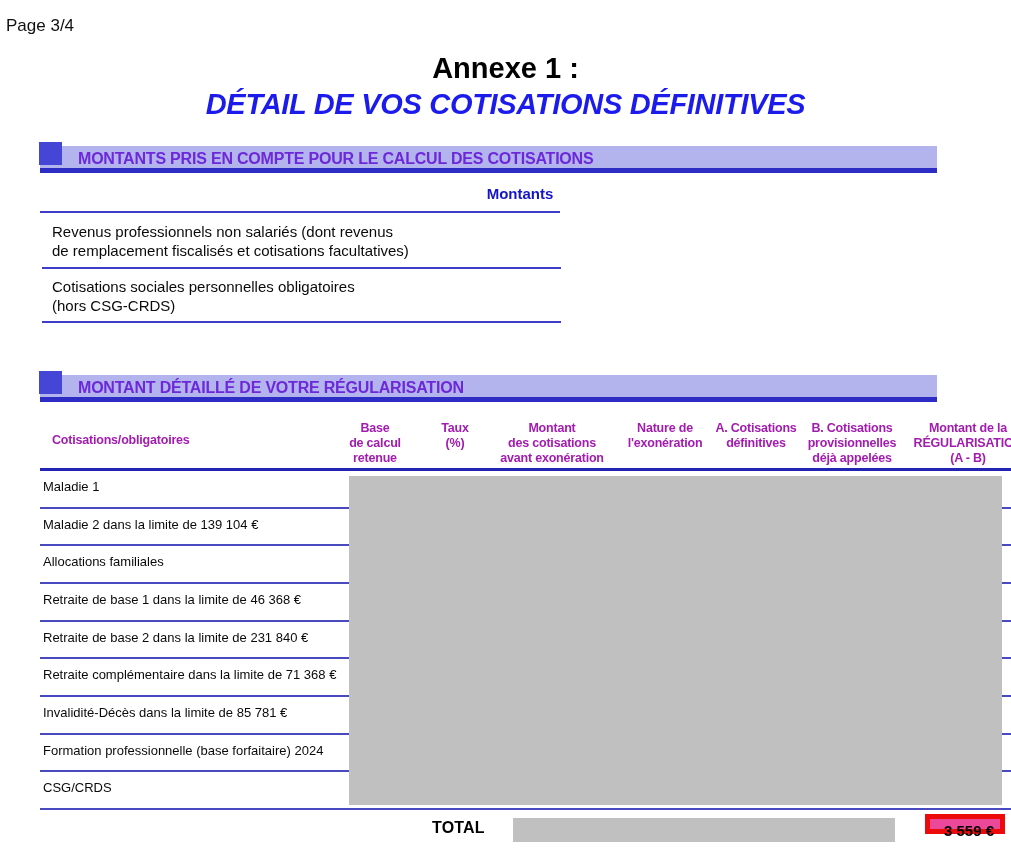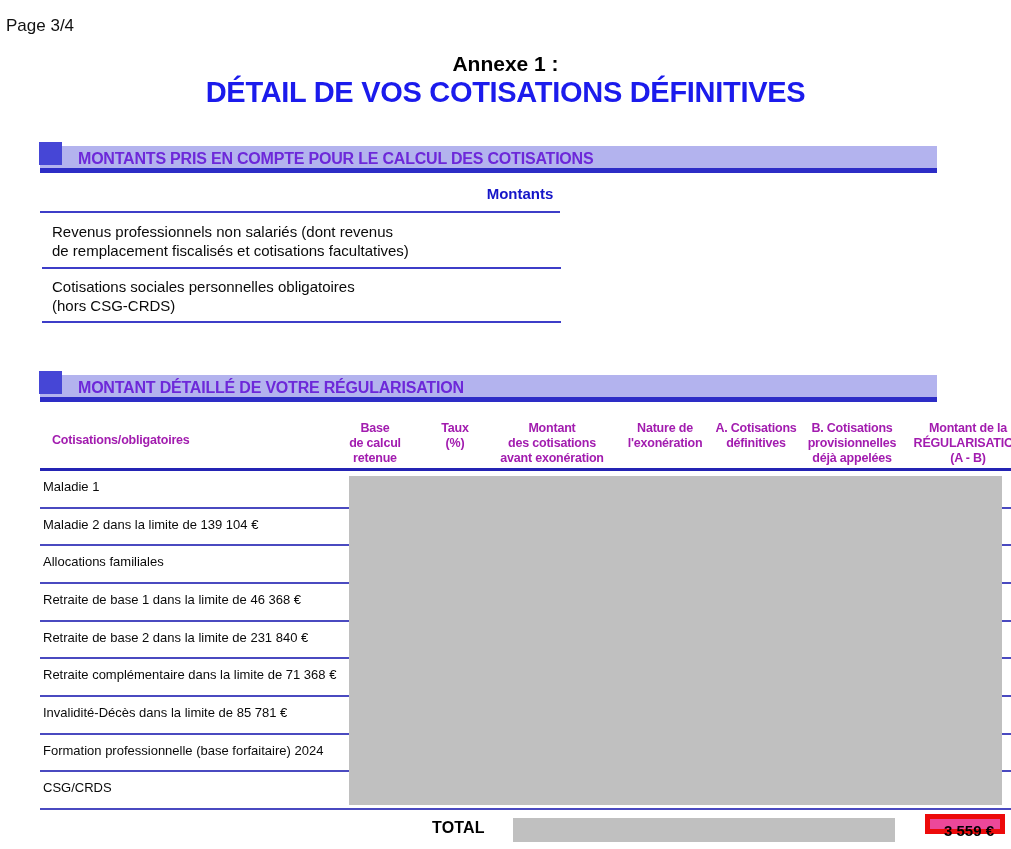--- a/index.html
+++ b/index.html
@@ -3,22 +3,22 @@
 <meta charset="utf-8">
 <style>
   * { margin:0; padding:0; box-sizing:border-box; }
   html,body { width:1011px; height:849px; background:#fff; overflow:hidden; }
   .doc {
     position:relative; width:1011px; height:849px; background:#ffffff;
     font-family:"Liberation Sans", sans-serif; color:#000;
   }
   .abs { position:absolute; }
   .page-label { left:6px; top:16px; font-size:17px; color:#111; }
-  .title1 { left:0; top:52px; width:1011px; text-align:center; font-size:21px; font-weight:bold; color:#000; }
-  .title2 { left:0; top:76px; width:1011px; text-align:center; font-size:29px; font-weight:bold; color:#1b1bec; letter-spacing:-0.3px; }
+  .title1 { left:0; top:52px; width:1011px; text-align:center; font-size:29px; font-weight:bold; color:#000; }
+  .title2 { left:0; top:88px; width:1011px; text-align:center; font-size:29px; font-weight:bold; color:#1b1bec; letter-spacing:-0.3px;font-style:italic; }
 
   .sec-bar {
     left:40px; width:897px; height:27px; background:#b3b3ee;
     border-bottom:5px solid #2d2dc6;
   }
   .sec-bar .sec-title {
     position:absolute; left:38px; top:0; height:27px; line-height:26px;
     font-size:16px; font-weight:bold; color:#6d28d9; letter-spacing:-0.2px;
     white-space:nowrap;
   }

